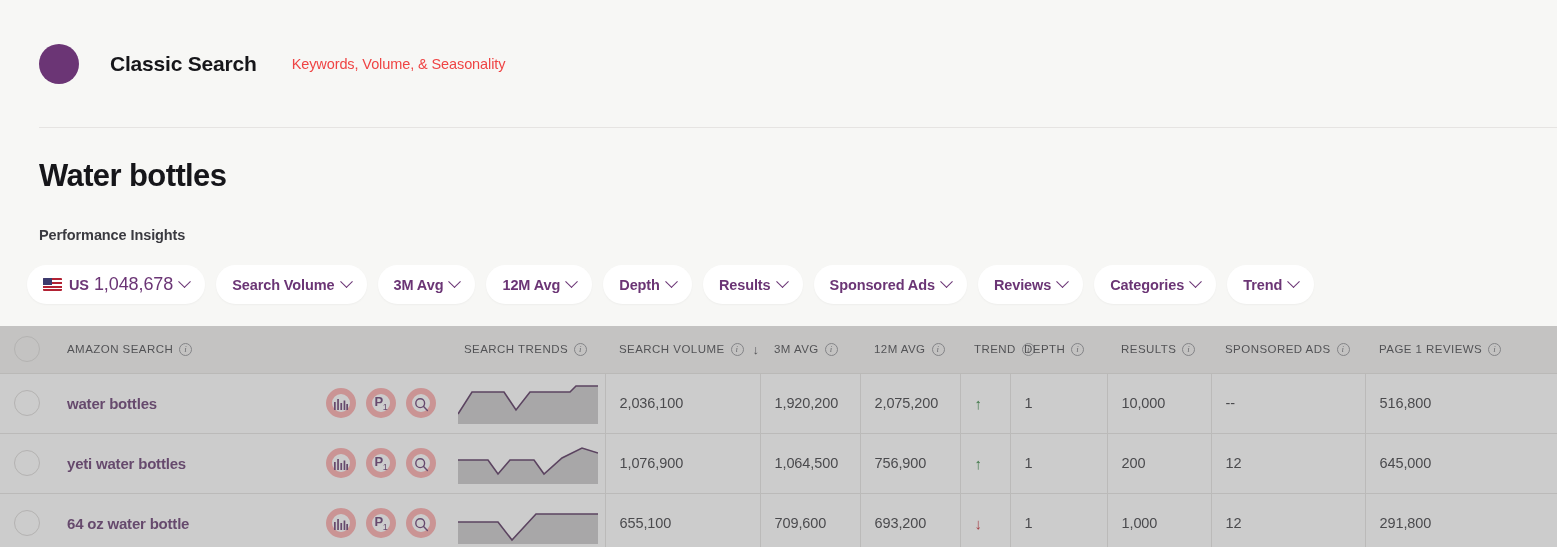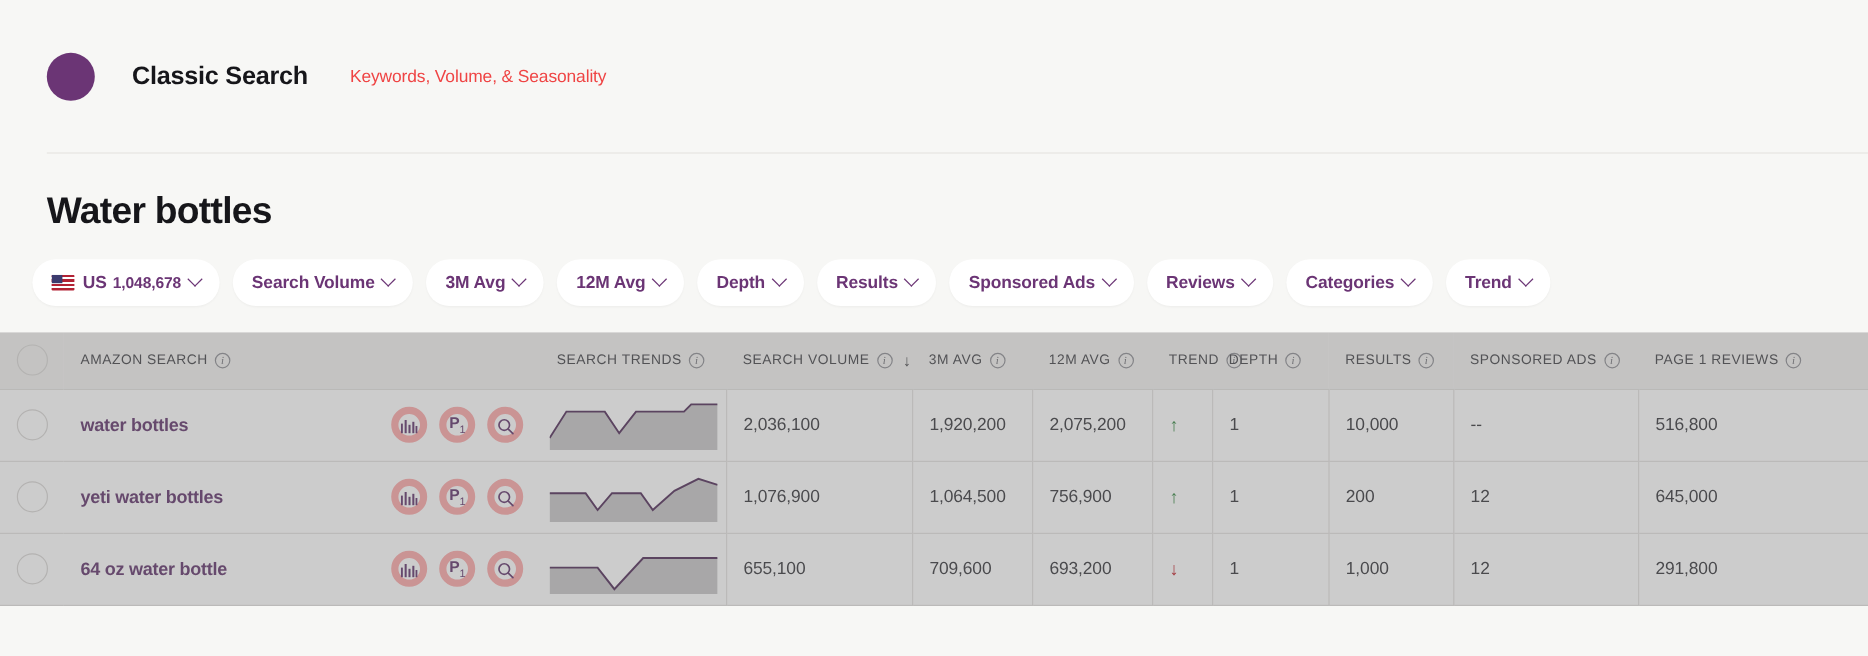--- a/index.html
+++ b/index.html
@@ -80,22 +80,22 @@
     padding: 0 16px;
     color: #6b3575;
     font-size: 14.5px;
     font-weight: bold;
     letter-spacing: -0.1px;
     white-space: nowrap;
     cursor: pointer;
     box-shadow: 0 1px 2px rgba(0,0,0,0.04);
   }
   .pill .sub {
-    font-weight: bold;
-    font-size: 13px;
+    font-weight: normal;
+    font-size: 18px;
     color: #6b3575;
     margin-left: -2px;
   }
   .flag {
     width: 19px; height: 13px;
     flex: 0 0 auto;
     position: relative;
     overflow: hidden;
     border-radius: 1px;
     background: repeating-linear-gradient(
@@ -233,20 +233,21 @@
 <body>
 
 <div class="topbar">
   <div class="logo-dot"></div>
   <div class="app-title">Classic Search</div>
   <div class="app-subtitle">Keywords, Volume, &amp; Seasonality</div>
 </div>
 
 <div class="page-head">
   <div class="page-title">Water bottles</div>
+  <div class="section-label">Performance Insights</div>
 </div>
 
 <div class="filters" id="filters">
     <div class="pill">
       <span class="flag"></span>
       <span>US</span>
       <span class="sub">1,048,678</span>
       <span class="chev"></span>
     </div>
     <div class="pill">

